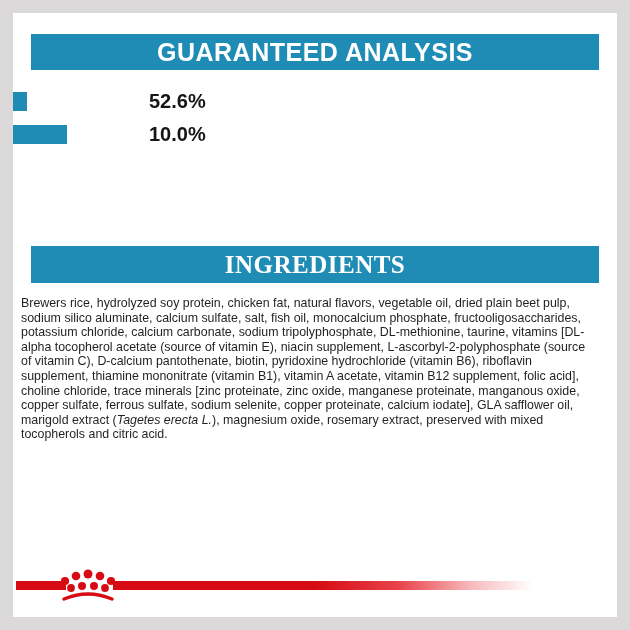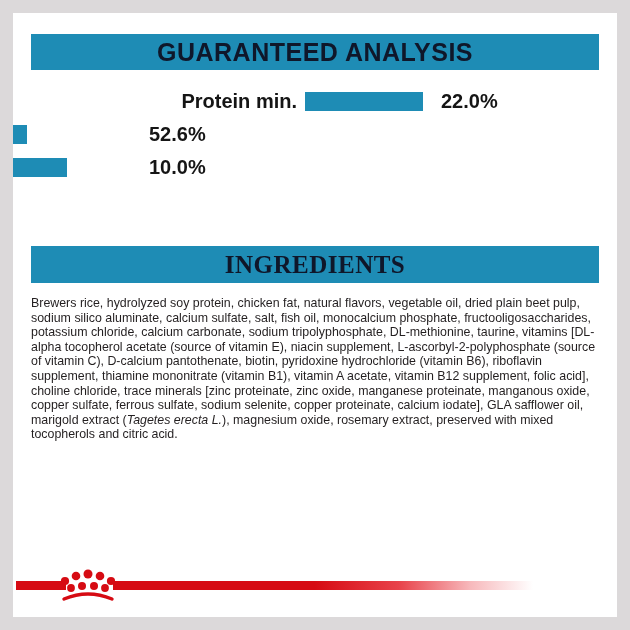--- a/index.html
+++ b/index.html
@@ -33,21 +33,21 @@
     background: #ffffff;
     box-sizing: border-box;
   }
 
   
   .section-header {
     position: absolute;
     left: 18px;
     width: 568px;
     background: #1e8cb5;
-    color: #0f172a;
+    color: #ffffff;
     text-align: center;
     font-weight: bold;
     letter-spacing: 0.5px;
     box-sizing: border-box;
   }
   #guaranteed-analysis-header {
     top: 21px;
     height: 36px;
     line-height: 36px;
     font-size: 25px;
@@ -98,21 +98,21 @@
     font-size: 20px;
     font-weight: bold;
     color: #151515;
     white-space: nowrap;
     padding-left: 6px;
   }
 
   
   #ingredients-body {
     position: absolute;
-    left: 18px;
+    left: 8px;
     top: 283px;
     width: 572px;
     font-size: 12.4px;
     line-height: 14.6px;
     color: #231f20;
     text-align: left;
   }
   #ingredients-body em {
     font-style: italic;
   }
@@ -154,27 +154,20 @@
 </head>
 <body>
 
 <div id="label-frame">
   <div id="label-page">
 
     <div id="guaranteed-analysis-header" class="section-header">GUARANTEED ANALYSIS</div>
 
     <div id="analysis-table">
 
-      <div class="analysis-row">
-        <div class="analysis-label">Protein min.</div>
-        <div class="analysis-barwrap">
-          <div class="analysis-bar" id="bar-0" style="width: 118px; background: rgb(30, 140, 181);"></div>
-        </div>
-        <div class="analysis-value">22.0%</div>
-      </div>
 
 
       <div class="analysis-row">
         <div class="analysis-barwrap">
           <div class="analysis-bar" id="bar-2" style="width: 13.9px; background: rgb(30, 140, 181);"></div>
         </div>
         <div class="analysis-value">52.6%</div>
       </div>
 
       <div class="analysis-row">

